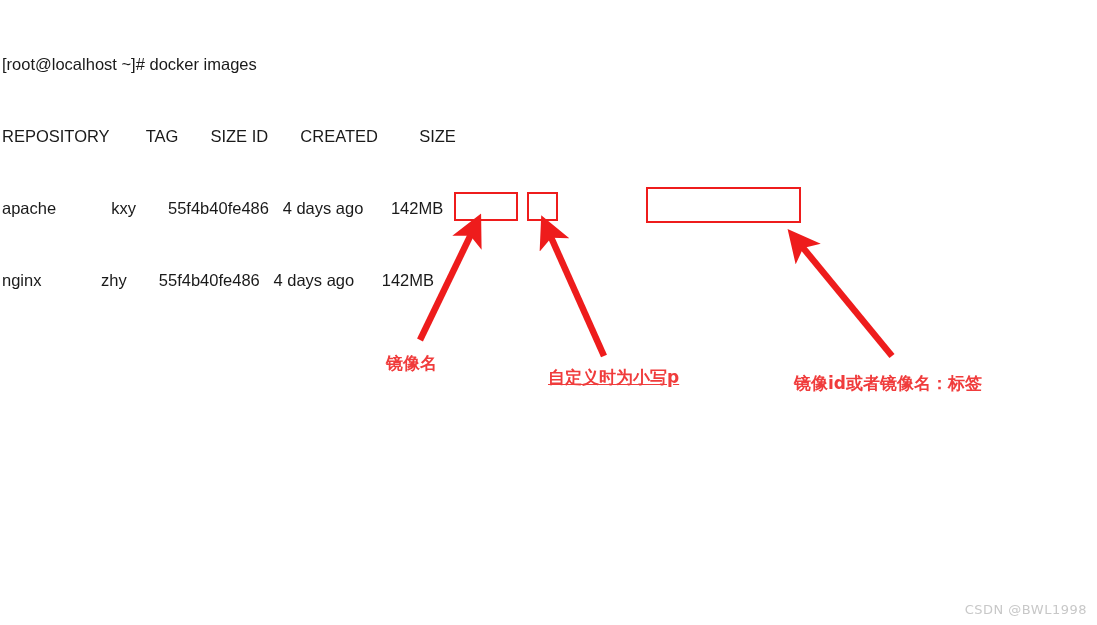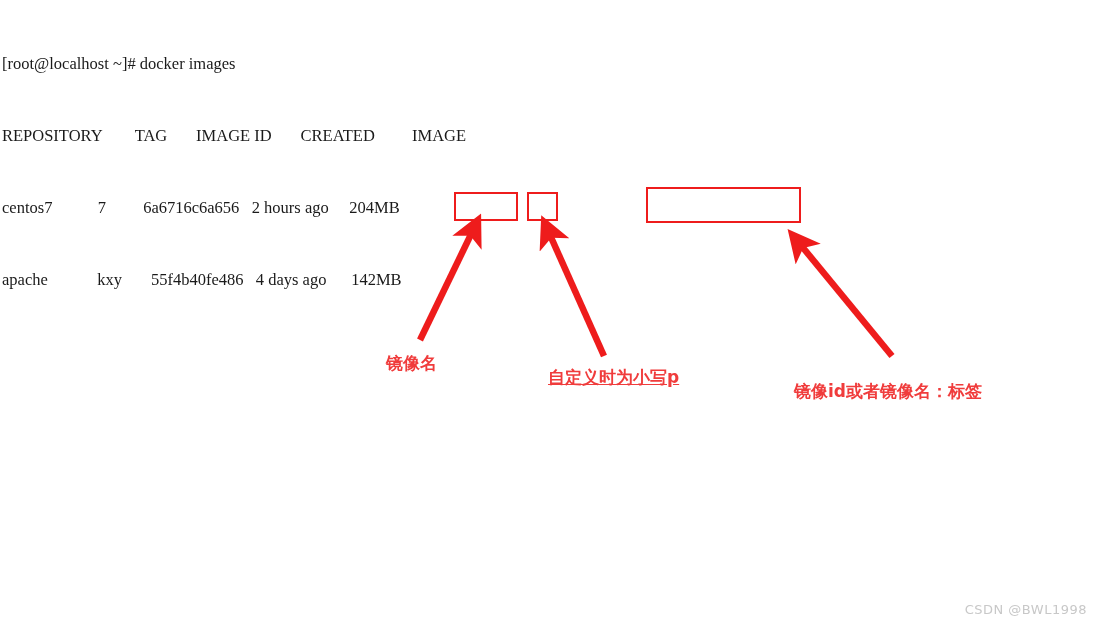--- a/index.html
+++ b/index.html
@@ -20,21 +20,21 @@
   }
   
   #terminal {
     position: absolute;
     left: 0;
     top: 0;
     width: 1097px;
     height: 625px;
     padding: 4px 0 0 2px;
     box-sizing: border-box;
-    font-family: Liberation Serif, serif;
+    font-family: Liberation Sans, sans-serif;
     font-size: 16.5px;
     line-height: 24px;
     color: #1a1a1a;
     white-space: pre;
     letter-spacing: 0px;
   }
   .tline {
     height: 24px;
     white-space: pre;
   }
@@ -79,23 +79,23 @@
     margin-top: 28px;
   }
 </style>
 </head>
 <body>
 
 <div id="screen">
 
   <div id="terminal">
     <div class="tline">[root@localhost ~]# docker images</div>
-    <div class="tline">REPOSITORY        TAG       IMAGE ID       CREATED         IMAGE</div>
-    <div class="tline">centos7           7         6a6716c6a656   2 hours ago     204MB</div>
+    <div class="tline">REPOSITORY        TAG       SIZE ID       CREATED         SIZE</div>
     <div class="tline">apache            kxy       55f4b40fe486   4 days ago      142MB</div>
+    <div class="tline">nginx             zhy       55f4b40fe486   4 days ago      142MB</div>
     
     
     
     
     
     
     
     
     
     
@@ -121,18 +121,18 @@
           <path d="M0,0 L5,2.5 L0,5 L1.2,2.5 z" fill="#ee1c1c"></path>
         </marker>
       </defs>
       <line x1="420" y1="340" x2="476" y2="224" stroke="#ee1c1c" stroke-width="6.5" marker-end="url(#ah)"></line>
       <line x1="604" y1="356" x2="546" y2="226" stroke="#ee1c1c" stroke-width="6.5" marker-end="url(#ah)"></line>
       <line x1="892" y1="356" x2="795" y2="238" stroke="#ee1c1c" stroke-width="6.5" marker-end="url(#ah)"></line>
     </svg>
 
     <div class="ann-label" style="left:386px; top:352px;">镜像名</div>
     <div class="ann-label" style="left:548px; top:366px;text-decoration:underline;">自定义时为小写p</div>
-    <div class="ann-label" style="left:794px; top:380px;">镜像id或者镜像名：标签</div>
+    <div class="ann-label" style="left:794px; top:372px;">镜像id或者镜像名：标签</div>
   </div>
 
   <div id="watermark">CSDN @BWL1998</div>
 
 </div>
 
 </body></html>

